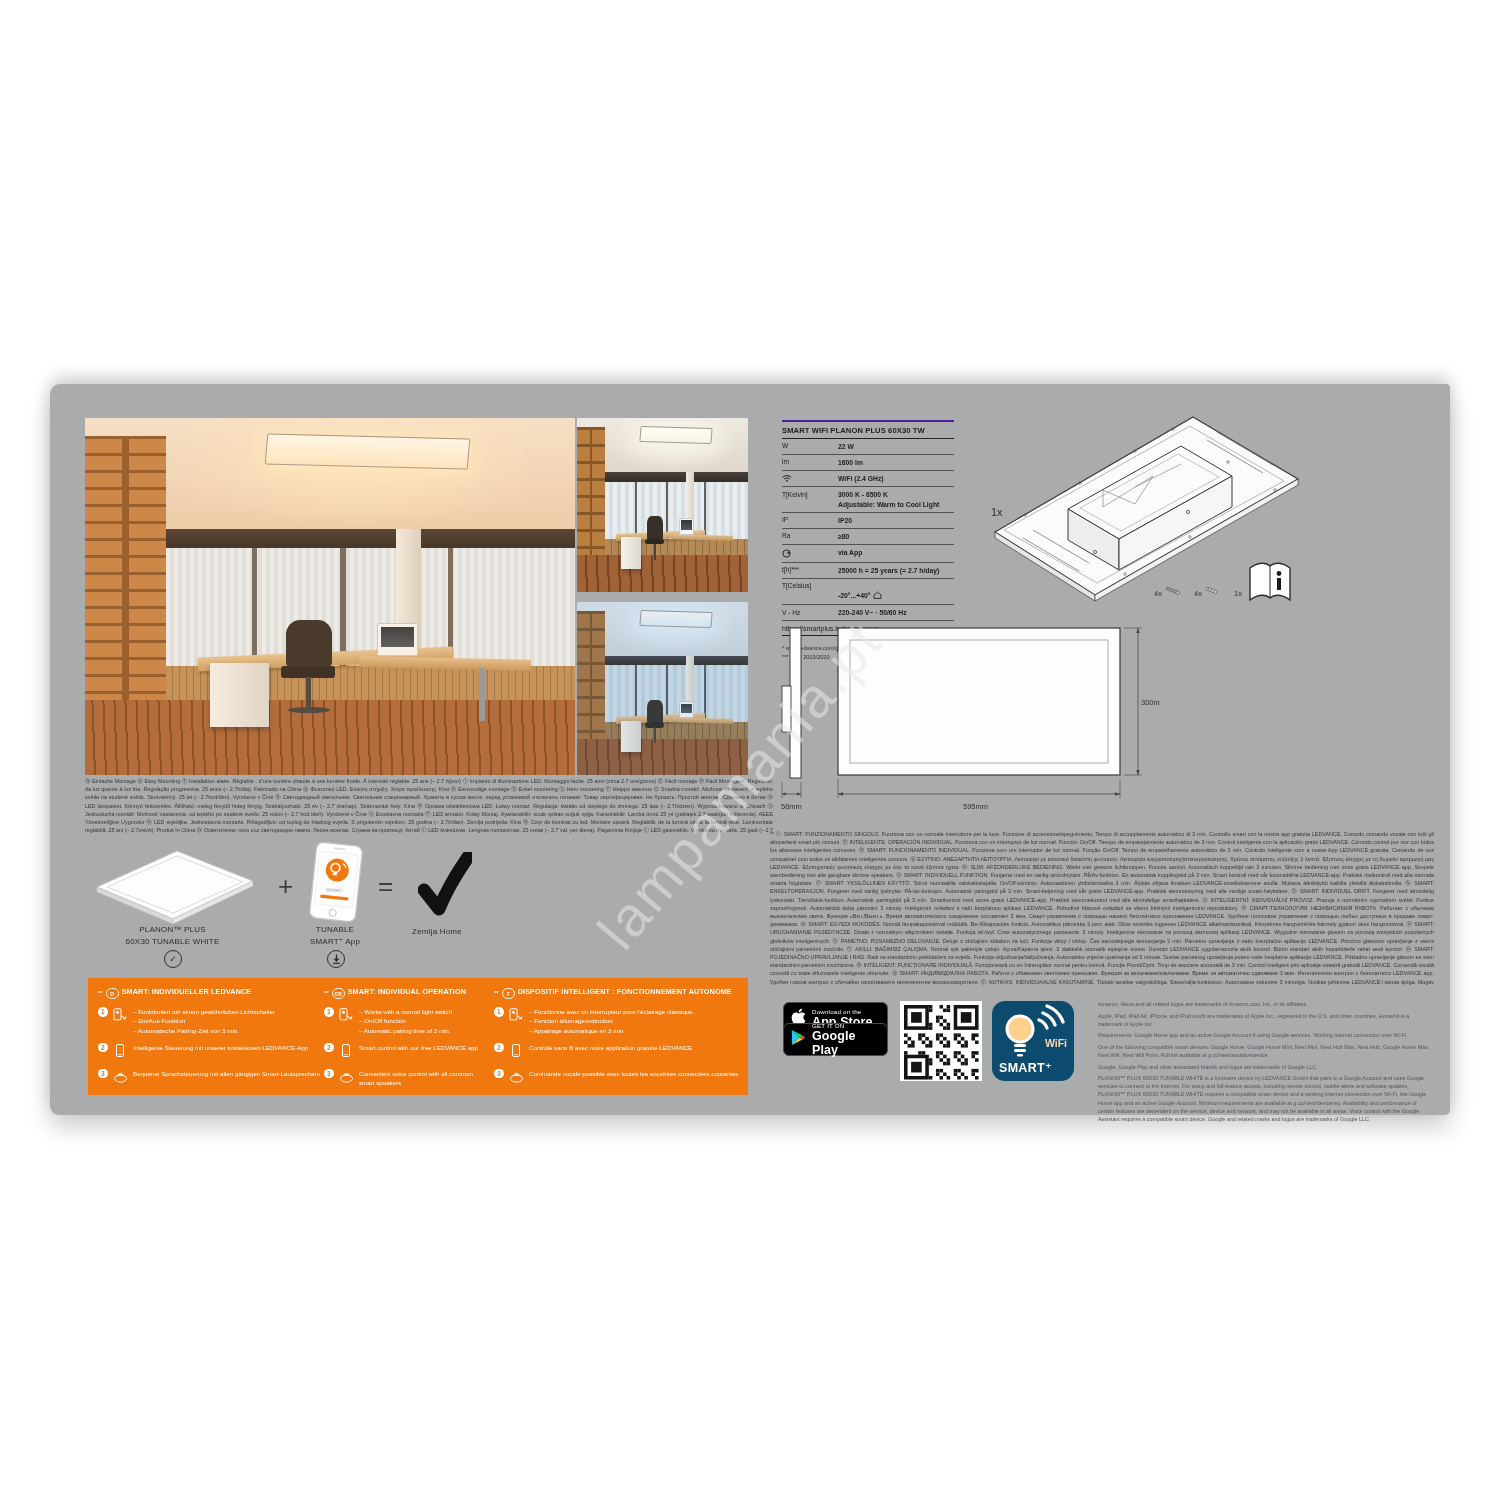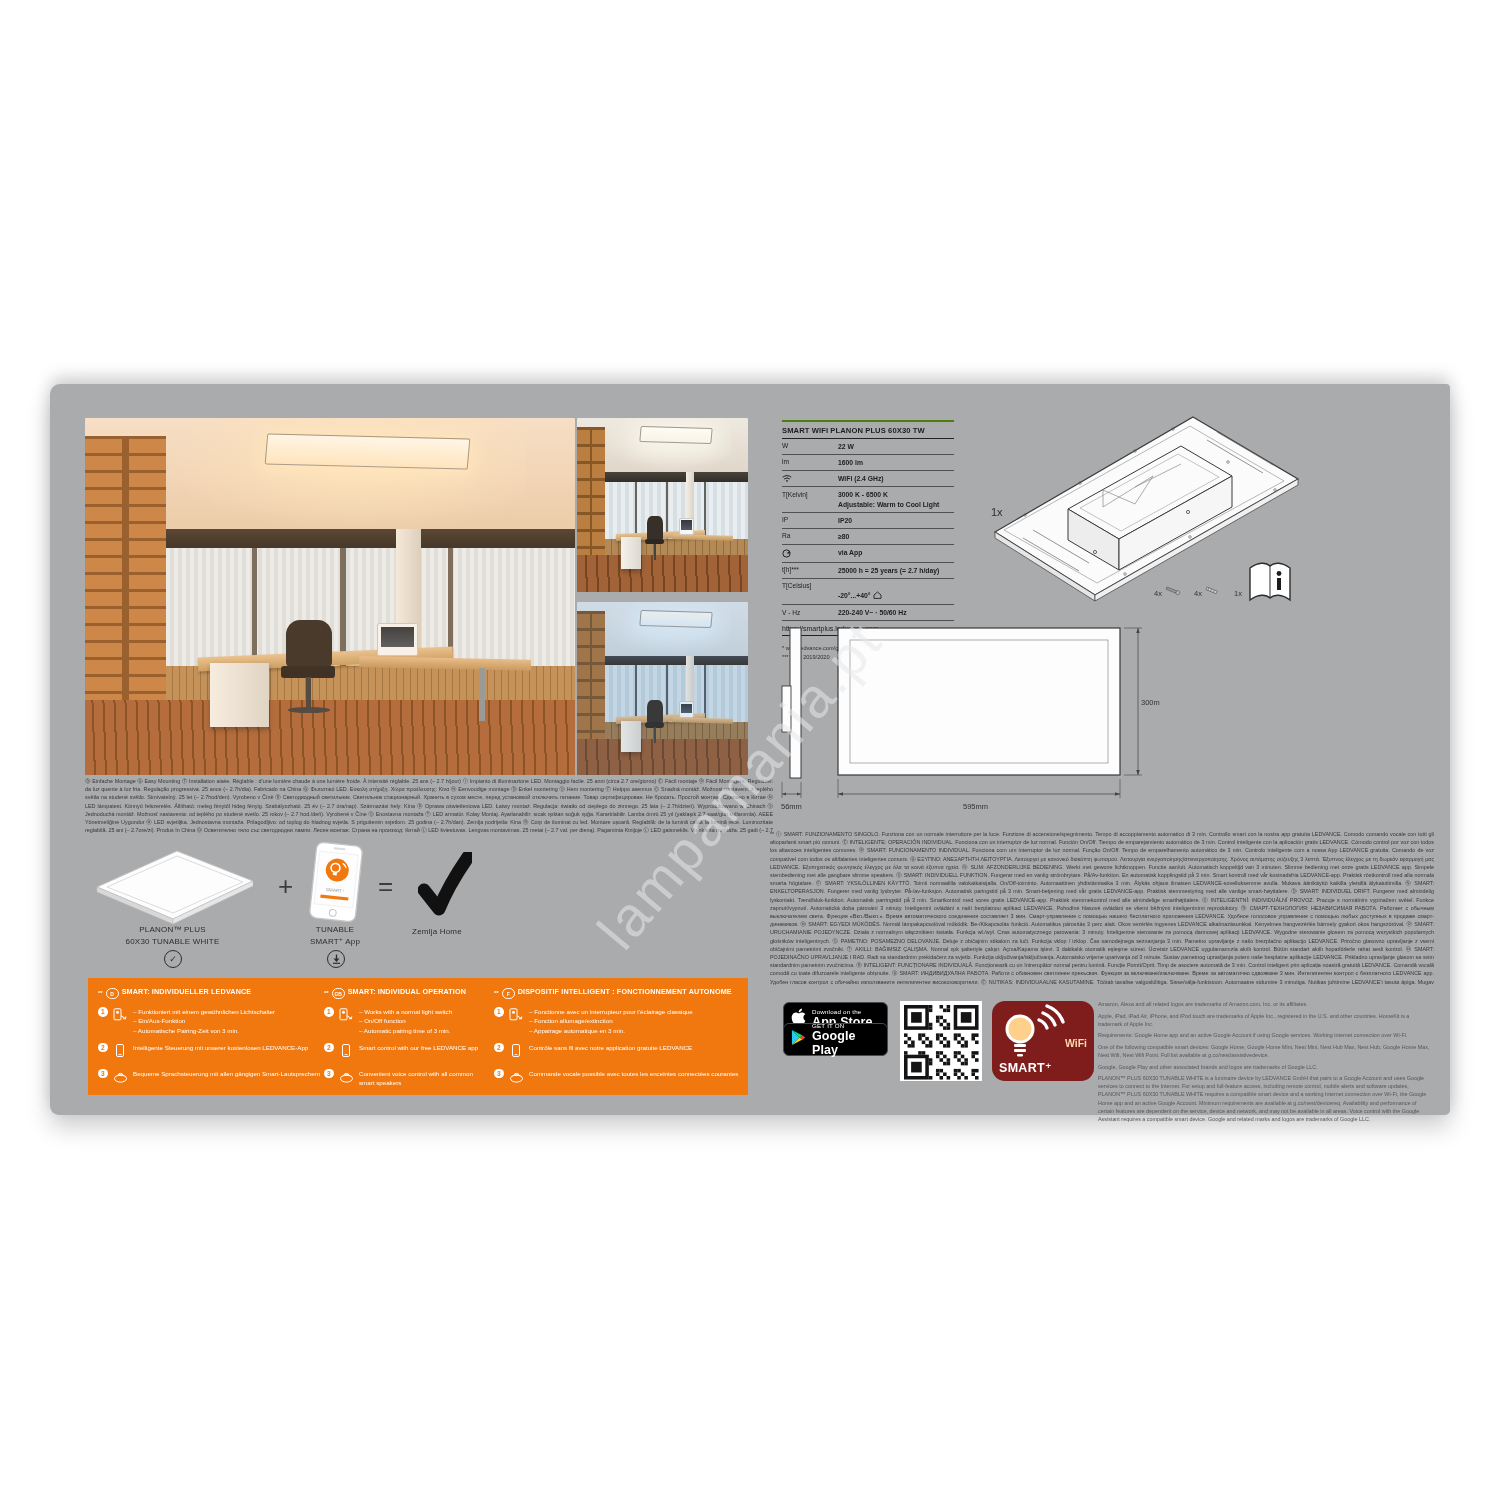--- a/index.html
+++ b/index.html
@@ -48,21 +48,21 @@
   .ph-leg{left:80.5%;top:70%;width:1.2%;height:15%;background:#8e959a}
   .ph-chairback{left:41%;top:56.5%;width:9.5%;height:13.5%;background:#2e2620;border-radius:30% 30% 12% 12%}
   .ph-chairseat{left:40%;top:69.5%;width:11%;height:3.2%;background:#241d18;border-radius:3px}
   .ph-chairpole{left:45.2%;top:72.5%;width:1%;height:9%;background:#3c3a38}
   .ph-chairbase{left:41.5%;top:81%;width:8.5%;height:1.6%;background:#3c3a38;border-radius:50%}
   .ph-imac{left:59.5%;top:57.5%;width:8%;height:8.5%;background:#f8f8f8;border:1px solid #c9c9c9;border-radius:2px}
   .ph-imac::before{content:"";position:absolute;left:8%;top:8%;width:84%;height:66%;background:linear-gradient(#2a2f36,#4a525c)}
   .ph-tone{left:0;top:0;right:0;bottom:0;background:var(--tone)}
 
   
-  #spec{width:172px;border-top:2px solid #4d7c0f;color:#1d1d1d}
+  #spec{width:172px;border-top:2px solid #4c1d95;color:#1d1d1d}
   .spec-title{font-size:7.6px;font-weight:bold;padding:3.5px 0 3px;border-bottom:1.6px solid #222;letter-spacing:.1px}
   .spec-row{display:flex;border-bottom:1px solid #515151;padding:3px 0;align-items:flex-start}
   .spec-label{width:56px;font-size:6.6px;flex:none;padding-top:.5px}
   .spec-value{flex:1;font-size:6.8px;font-weight:bold;white-space:pre-line;line-height:1.35}
   .spec-link{font-size:7px;padding:3.5px 0;border-bottom:1.6px solid #222}
   .spec-foot{font-size:5.6px;color:#2f2f2f;line-height:1.6}
   .icon-inline{display:inline-block;vertical-align:-1px;margin-left:3px}
 
   
   .fineprint{font-size:5.4px;line-height:1.52;color:#373737;text-align:justify;overflow:hidden}
@@ -86,21 +86,21 @@
   .otext{font-size:6.2px;color:#fff;line-height:1.5;white-space:pre-line}
   .oicon{margin-top:0}
 
   
   .store-badge{width:105px;height:33px;background:#000;border-radius:6px;border:1px solid #4a4a4a;
                color:#fff;display:flex;align-items:center;padding:0 7px;gap:6px;box-sizing:border-box}
   .badge-txt{display:flex;flex-direction:column;line-height:1.15}
   .badge-sub{font-size:6.2px;letter-spacing:.2px}
   .badge-main{font-size:12.5px;font-weight:bold;letter-spacing:.1px}
   #qr-box{width:82px;height:80px;background:#fff}
-  #slogo{width:102px;height:80px;background:#7f1d1d;border-radius:13px}
+  #slogo{width:82px;height:80px;background:#0c4a6e;border-radius:13px}
   #slogo .wifi-word{position:absolute;right:7px;top:36px;font-size:10.5px;color:#ffd9ad;font-weight:bold}
   #slogo .brand{position:absolute;left:7px;bottom:6px;font-size:12.5px;color:#fff;font-weight:bold;letter-spacing:.3px}
 
   
   .legal{font-size:5.4px;line-height:1.5;color:#54575a}
   .legal p{margin:0 0 3.5px}
 
   
   #watermark{left:690px;top:401px;transform:translate(-50%,-50%) rotate(-50deg);
              font-size:56px;font-weight:300;letter-spacing:3px;color:rgba(229,231,233,.55);white-space:nowrap;pointer-events:none}

